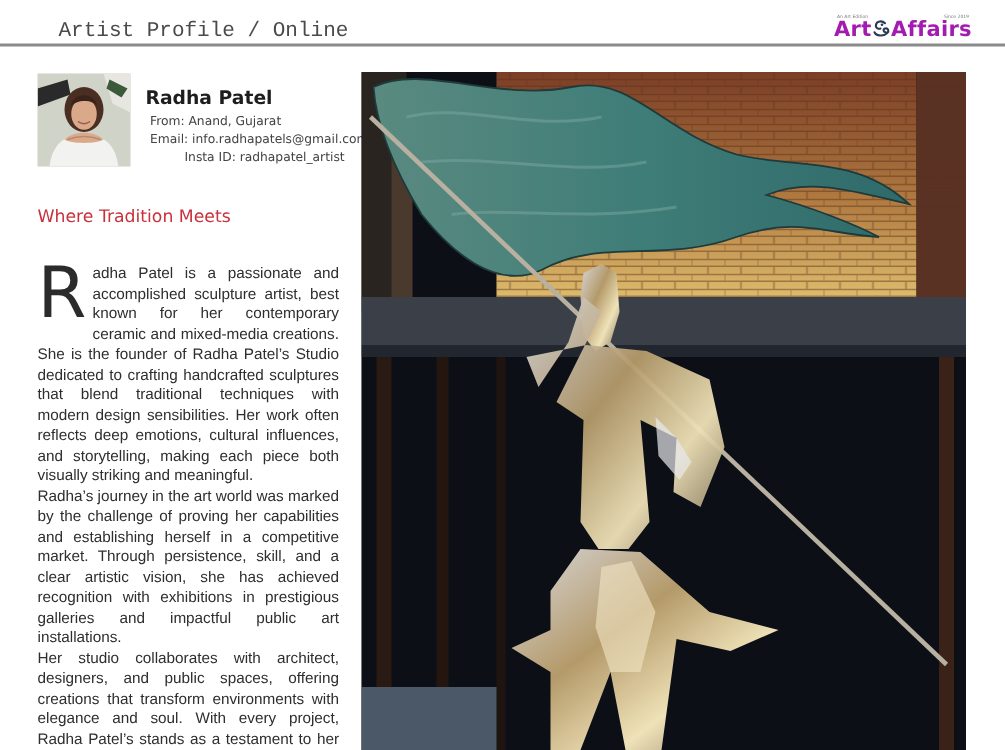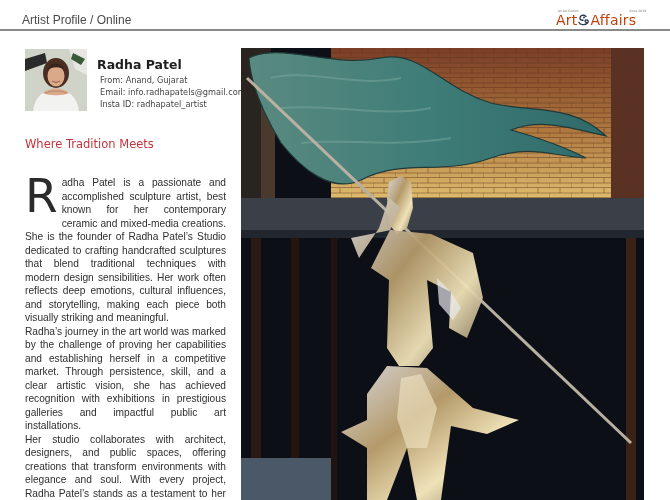--- a/index.html
+++ b/index.html
@@ -1,33 +1,33 @@
 <!DOCTYPE html>
 <html><head>
   <meta charset="utf-8">
   <style>
     * { margin: 0; padding: 0; box-sizing: border-box; }
     html, body { width: 670px; height: 500px; overflow: hidden; background: #ffffff; }
     body { position: relative; font-family: "DejaVu Sans", sans-serif; color: #333; }
 
     .topbar { position: absolute; left: 0; top: 0; width: 670px; height: 31px; border-bottom: 2px solid #8a8a8a; }
-    .section-label { position: absolute; left: 22px; top: 13px; font-size: 12px; color: #4a4a4a; font-family: Liberation Sans, sans-serif; }
+    .section-label { position: absolute; left: 39px; top: 13px; font-size: 14px; color: #4a4a4a; font-family: Liberation Mono, monospace; }
     .logo { position: absolute; left: 556px; top: 9px; width: 92px; height: 20px; }
     .logo .kicker-l { position: absolute; left: 2px; top: 0px; font-size: 3px; color: #777; }
     .logo .kicker-r { position: absolute; right: 2px; top: 0px; font-size: 3px; color: #777; }
-    .logo .brand { position: absolute; left: 0; top: 3px; font-size: 14px; font-weight: normal; color: #c2410c; letter-spacing: 0.2px; font-family: "DejaVu Sans", sans-serif; white-space: nowrap; }
+    .logo .brand { position: absolute; left: 0; top: 3px; font-size: 14px; font-weight: bold; color: #a21caf; letter-spacing: 0.2px; font-family: "DejaVu Sans", sans-serif; white-space: nowrap; }
     .logo .brand .amp { display: inline-block; width: 13px; height: 12px; vertical-align: -1px; }
 
     .profile { position: absolute; left: 25px; top: 49px; width: 215px; height: 62px; }
     .avatar { position: absolute; left: 0; top: 0; width: 62px; height: 62px; overflow: hidden; background: #d9d4cc; }
     .name { position: absolute; left: 72px; top: 8px; font-size: 12.5px; font-weight: bold; color: #1e1e1e; font-family: "DejaVu Sans", sans-serif; text-align: right; }
     .meta { position: absolute; left: 75px; font-size: 8.2px; color: #444; white-space: nowrap; font-family: "DejaVu Sans", sans-serif; }
     .meta.from { top: 26px; }
     .meta.email { top: 38px; }
-    .meta.insta { top: 50px; }
+    .meta.insta { top: 50px; margin-left: 23px; }
 
     .headline { position: absolute; left: 25px; top: 138px; width: 205px; text-align: left; color: #c8323c; font-size: 11.5px; line-height: 13px; font-family: "DejaVu Sans", sans-serif; }
 
     .article { position: absolute; left: 25px; top: 176px; width: 201px; font-family: "Liberation Sans", sans-serif; font-size: 10.2px; line-height: 13.5px; color: #2e2e2e; text-align: justify; }
     .article p { margin: 0; }
     .dropcap { float: left; font-family: "DejaVu Sans", sans-serif; font-size: 47px; line-height: 38px; margin: 1px 4px 0 0; color: #2b2b2b; height: 40px; }
 
     .photo { position: absolute; left: 241px; top: 48px; width: 403px; height: 452px; overflow: hidden; background: #0d0f17; }
   </style>
 </head>

